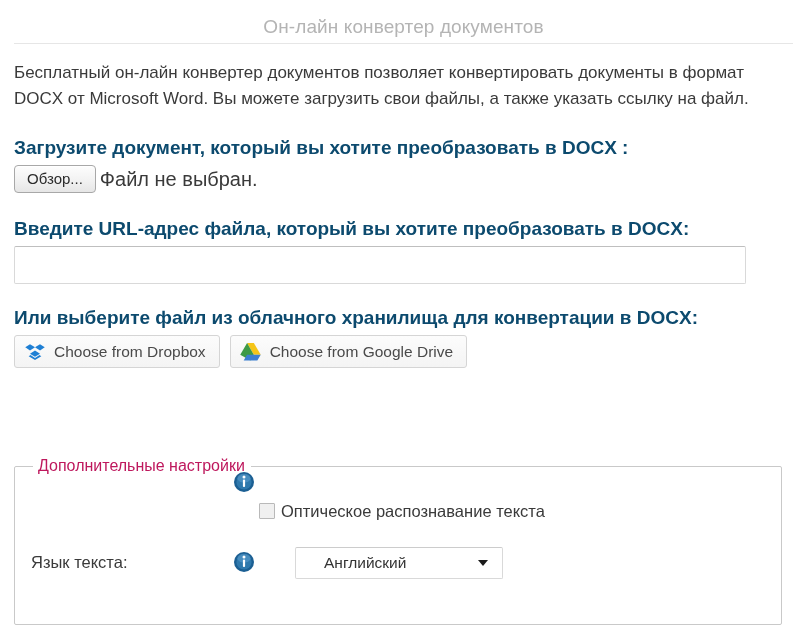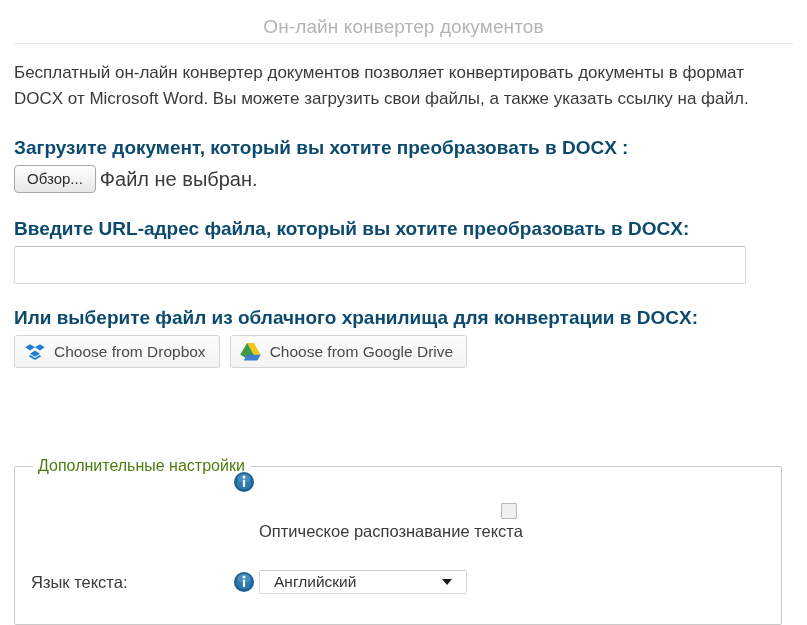--- a/index.html
+++ b/index.html
@@ -144,33 +144,34 @@
     width: 768px;
     box-sizing: border-box;
     border: 1px solid #c9c9c9;
     border-radius: 2px;
     margin: 0;
     padding: 6px 16px 0 16px;
     height: 168px;
   }
   .settings-legend {
     font-size: 16px;
-    color: #4d7c0f;
+    color: #be185d;
     padding: 0 6px 0 5px;
     margin-left: 2px;
   }
 
   .settings-row {
     display: flex;
     align-items: flex-start;
     margin-top: 14px;
   }
   .settings-row.row-language {
     margin-top: 24px;
-    align-items: center;
+    align-items: flex-start;
+    gap: 36px;
   }
   .settings-label {
     width: 228px;
     flex: 0 0 228px;
     font-size: 16.5px;
     line-height: 30px;
     color: #3a3a3a;
     position: relative;
     padding-right: 36px;
     box-sizing: border-box;
@@ -181,23 +182,22 @@
     bottom: 2px;
     width: 22px;
     height: 22px;
   }
   .row-language .info-icon {
     bottom: 4px;
   }
 
   .checkbox-wrap {
     display: flex;
-    align-items: flex-end;
+    align-items: flex-start;
     padding-top: 4px;
-    flex-direction: column;
   }
   .checkbox-box {
     width: 14px;
     height: 14px;
     flex: 0 0 14px;
     border: 1px solid #b9b9b9;
     background: #f0f0f0;
     margin: 4px 6px 0 0;
     border-radius: 1px;
     cursor: pointer;
@@ -205,29 +205,29 @@
   .checkbox-label {
     font-size: 16.5px;
     color: #3a3a3a;
     line-height: 24px;
     cursor: pointer;
   }
 
   .language-select {
     position: relative;
     width: 208px;
-    height: 24px;
+    height: 32px;
     box-sizing: border-box;
     border: 1px solid #d9d9d9;
     border-top-color: #cccccc;
     border-radius: 2px;
     background: #ffffff;
     display: flex;
     align-items: center;
-    padding: 0 14px;
+    padding: 0 28px;
     font-size: 15.5px;
     color: #333333;
     cursor: pointer;
   }
   .select-arrow {
     position: absolute;
     right: 14px;
     top: 50%;
     transform: translateY(-50%);
     width: 0;

